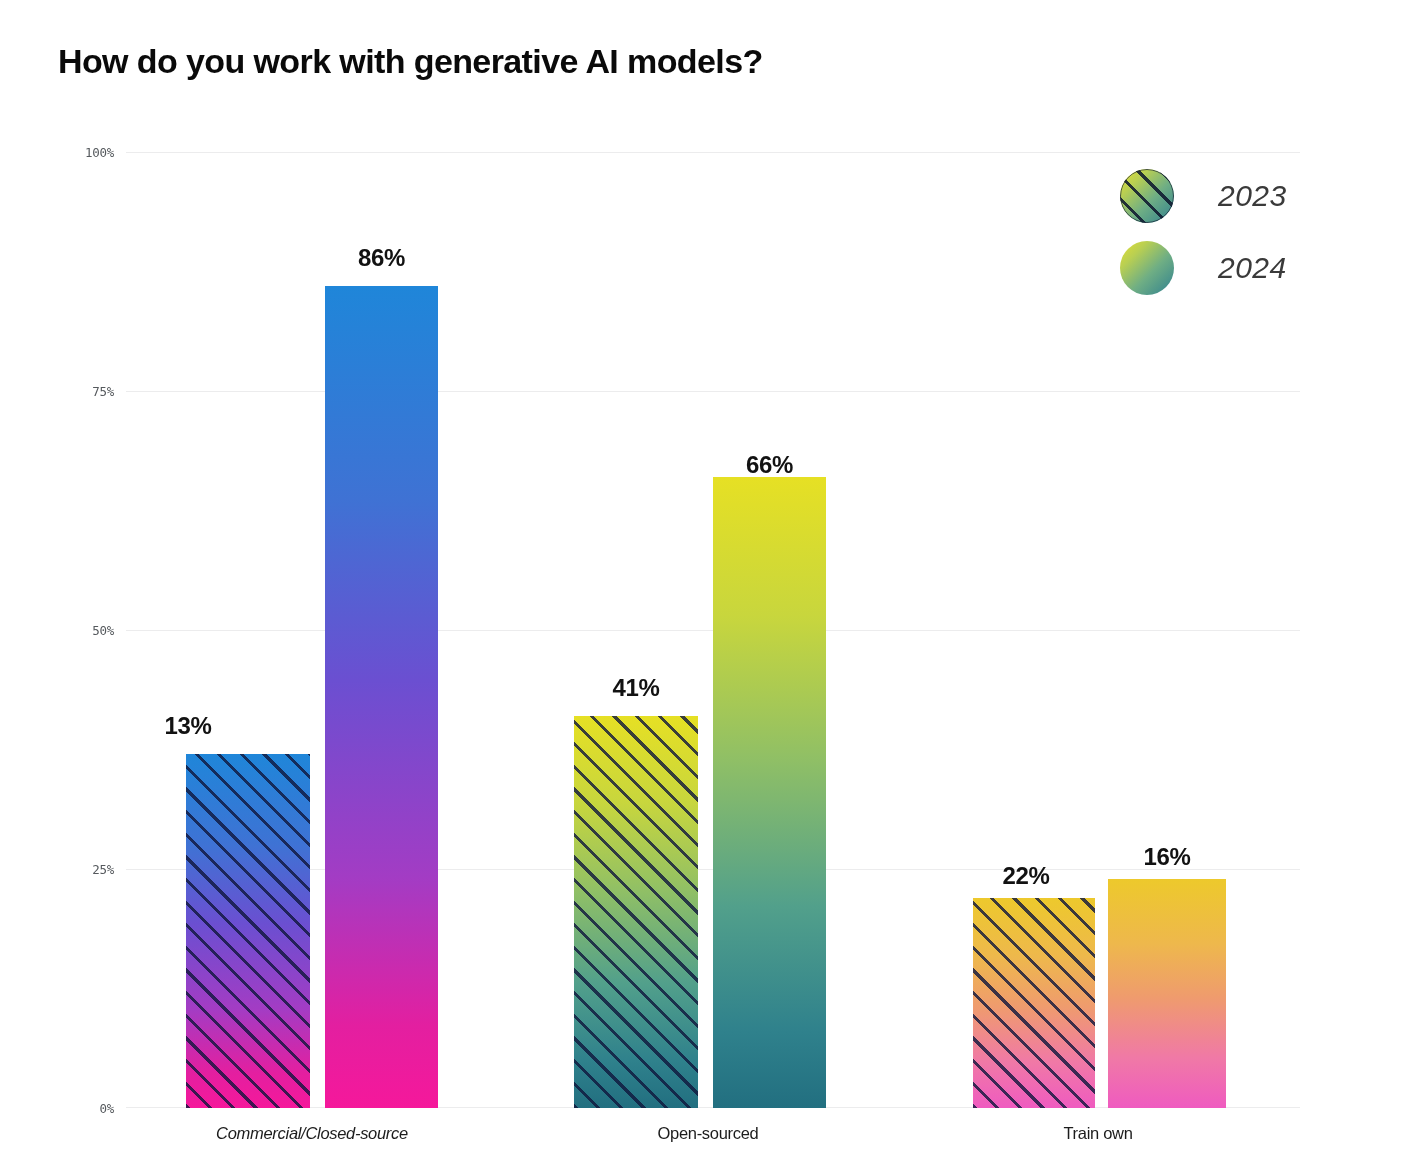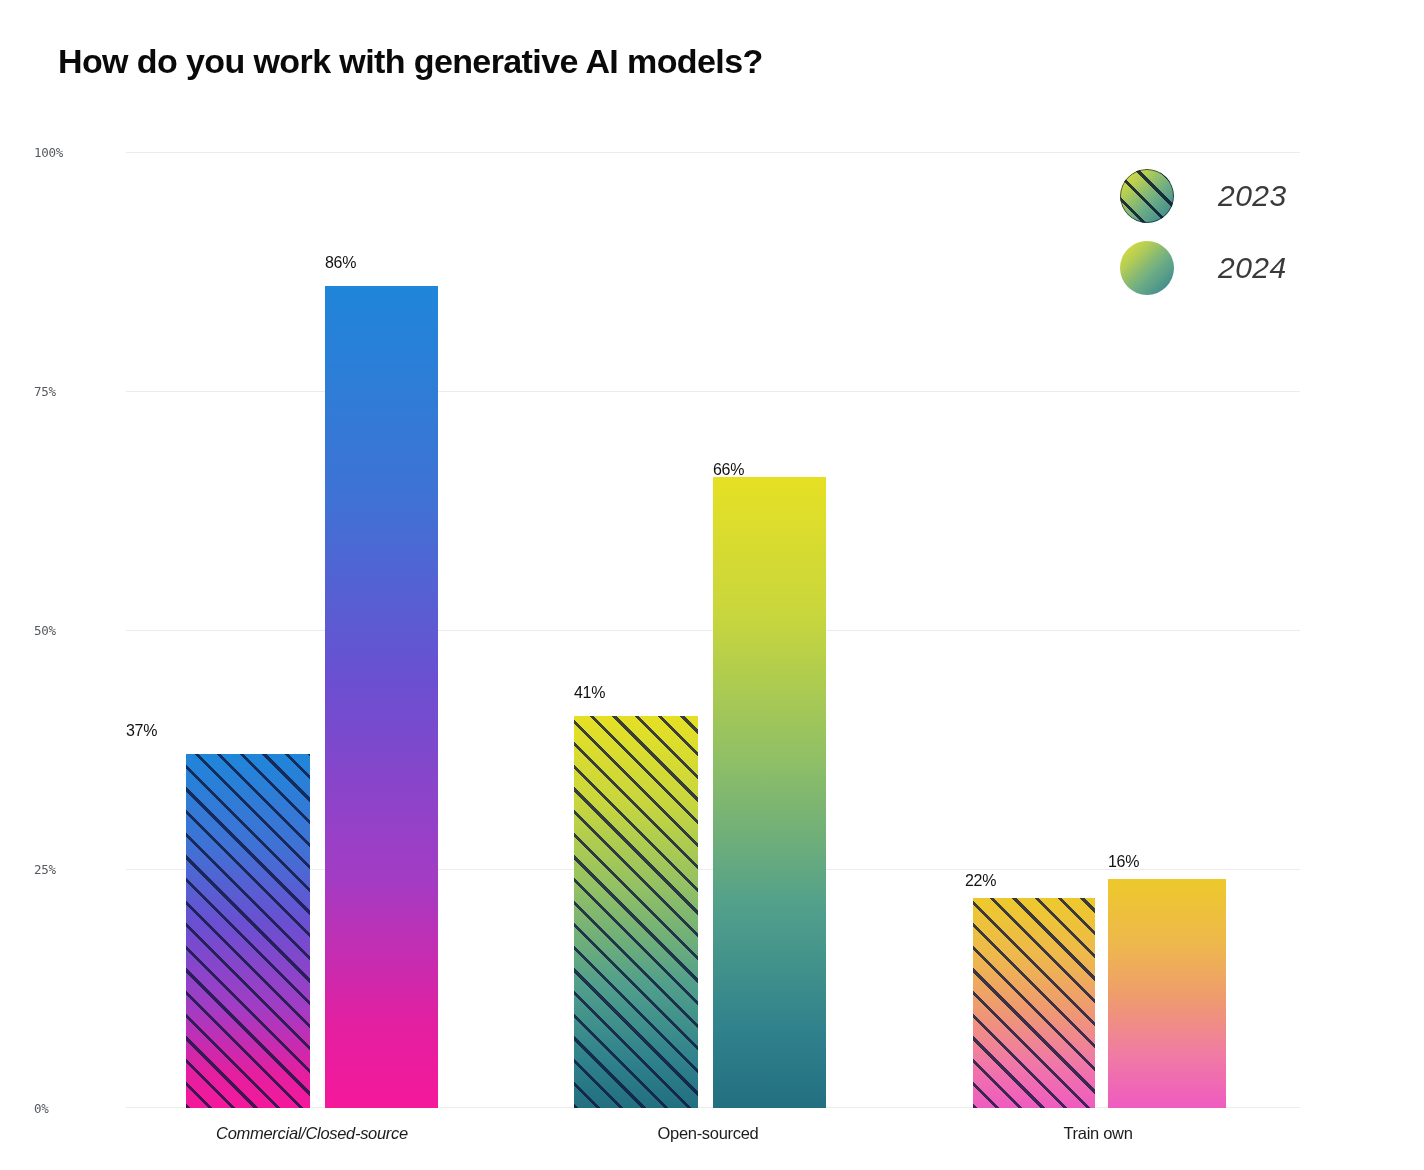--- a/index.html
+++ b/index.html
@@ -42,20 +42,21 @@
     width: 100%;
     height: 1px;
     background: #ececed;
   }
 
   
   .y-tick {
     position: absolute;
     right: 1310px;
     width: 80px;
+    text-align: right;
     font-family: "DejaVu Sans Mono", monospace;
     font-size: 12.5px;
     color: #55595d;
     transform: translateY(-50%);
     letter-spacing: -0.3px;
   }
 
   
   .bar {
     position: absolute;
@@ -78,22 +79,23 @@
   }
 
   
   .grad-blue-magenta { background: linear-gradient(to bottom, #1f86d9 0%, #3f72d4 26%, #6b4fd1 48%, #a33cc4 72%, #e31fa0 90%, #f5189b 100%); }
   .grad-yellow-teal  { background: linear-gradient(to bottom, #e6e024 0%, #c8d63d 22%, #8fbf66 45%, #52a08b 68%, #2f818c 88%, #226f80 100%); }
   .grad-gold-pink    { background: linear-gradient(to bottom, #edc92c 0%, #eeb84c 28%, #ef9b6e 52%, #f079a6 78%, #ef5bc0 100%); }
 
   
   .value-label {
     position: absolute;
-    font-size: 16px;
-    font-weight: normal;
+    text-align: center;
+    font-size: 24px;
+    font-weight: bold;
     color: #121212;
     letter-spacing: -0.3px;
     transform: translateY(-100%);
     white-space: nowrap;
   }
 
   
   .cat-label {
     position: absolute;
     top: 1124px;
@@ -192,21 +194,21 @@
   <div class="bar" style="left:847px; width:122px; height:210px;">
     <div class="fill grad-gold-pink"></div>
     <div class="hatch"></div>
   </div>
   <div class="bar" style="left:982px; width:118px; height:229px;">
     <div class="fill grad-gold-pink"></div>
   </div>
 
 </div>
 
-<div class="value-label" style="left:126px; top:740px;  width:124px;">37%</div>
+<div class="value-label" style="left:126px; top:740px;  width:124px;">13%</div>
 <div class="value-label" style="left:325px; top:272px;  width:113px;">86%</div>
 <div class="value-label" style="left:574px; top:702px;  width:124px;">41%</div>
 <div class="value-label" style="left:713px; top:463px;  width:113px;margin-top:16px;">66%</div>
 <div class="value-label" style="left:965px; top:890px;  width:122px;">22%</div>
 <div class="value-label" style="left:1108px; top:871px; width:118px;">16%</div>
 
 <div class="cat-label" style="left:162px; width:300px;font-style:italic;">Commercial/Closed-source</div>
 <div class="cat-label" style="left:558px; width:300px;">Open-sourced</div>
 <div class="cat-label" style="left:948px; width:300px;">Train own</div>
 

